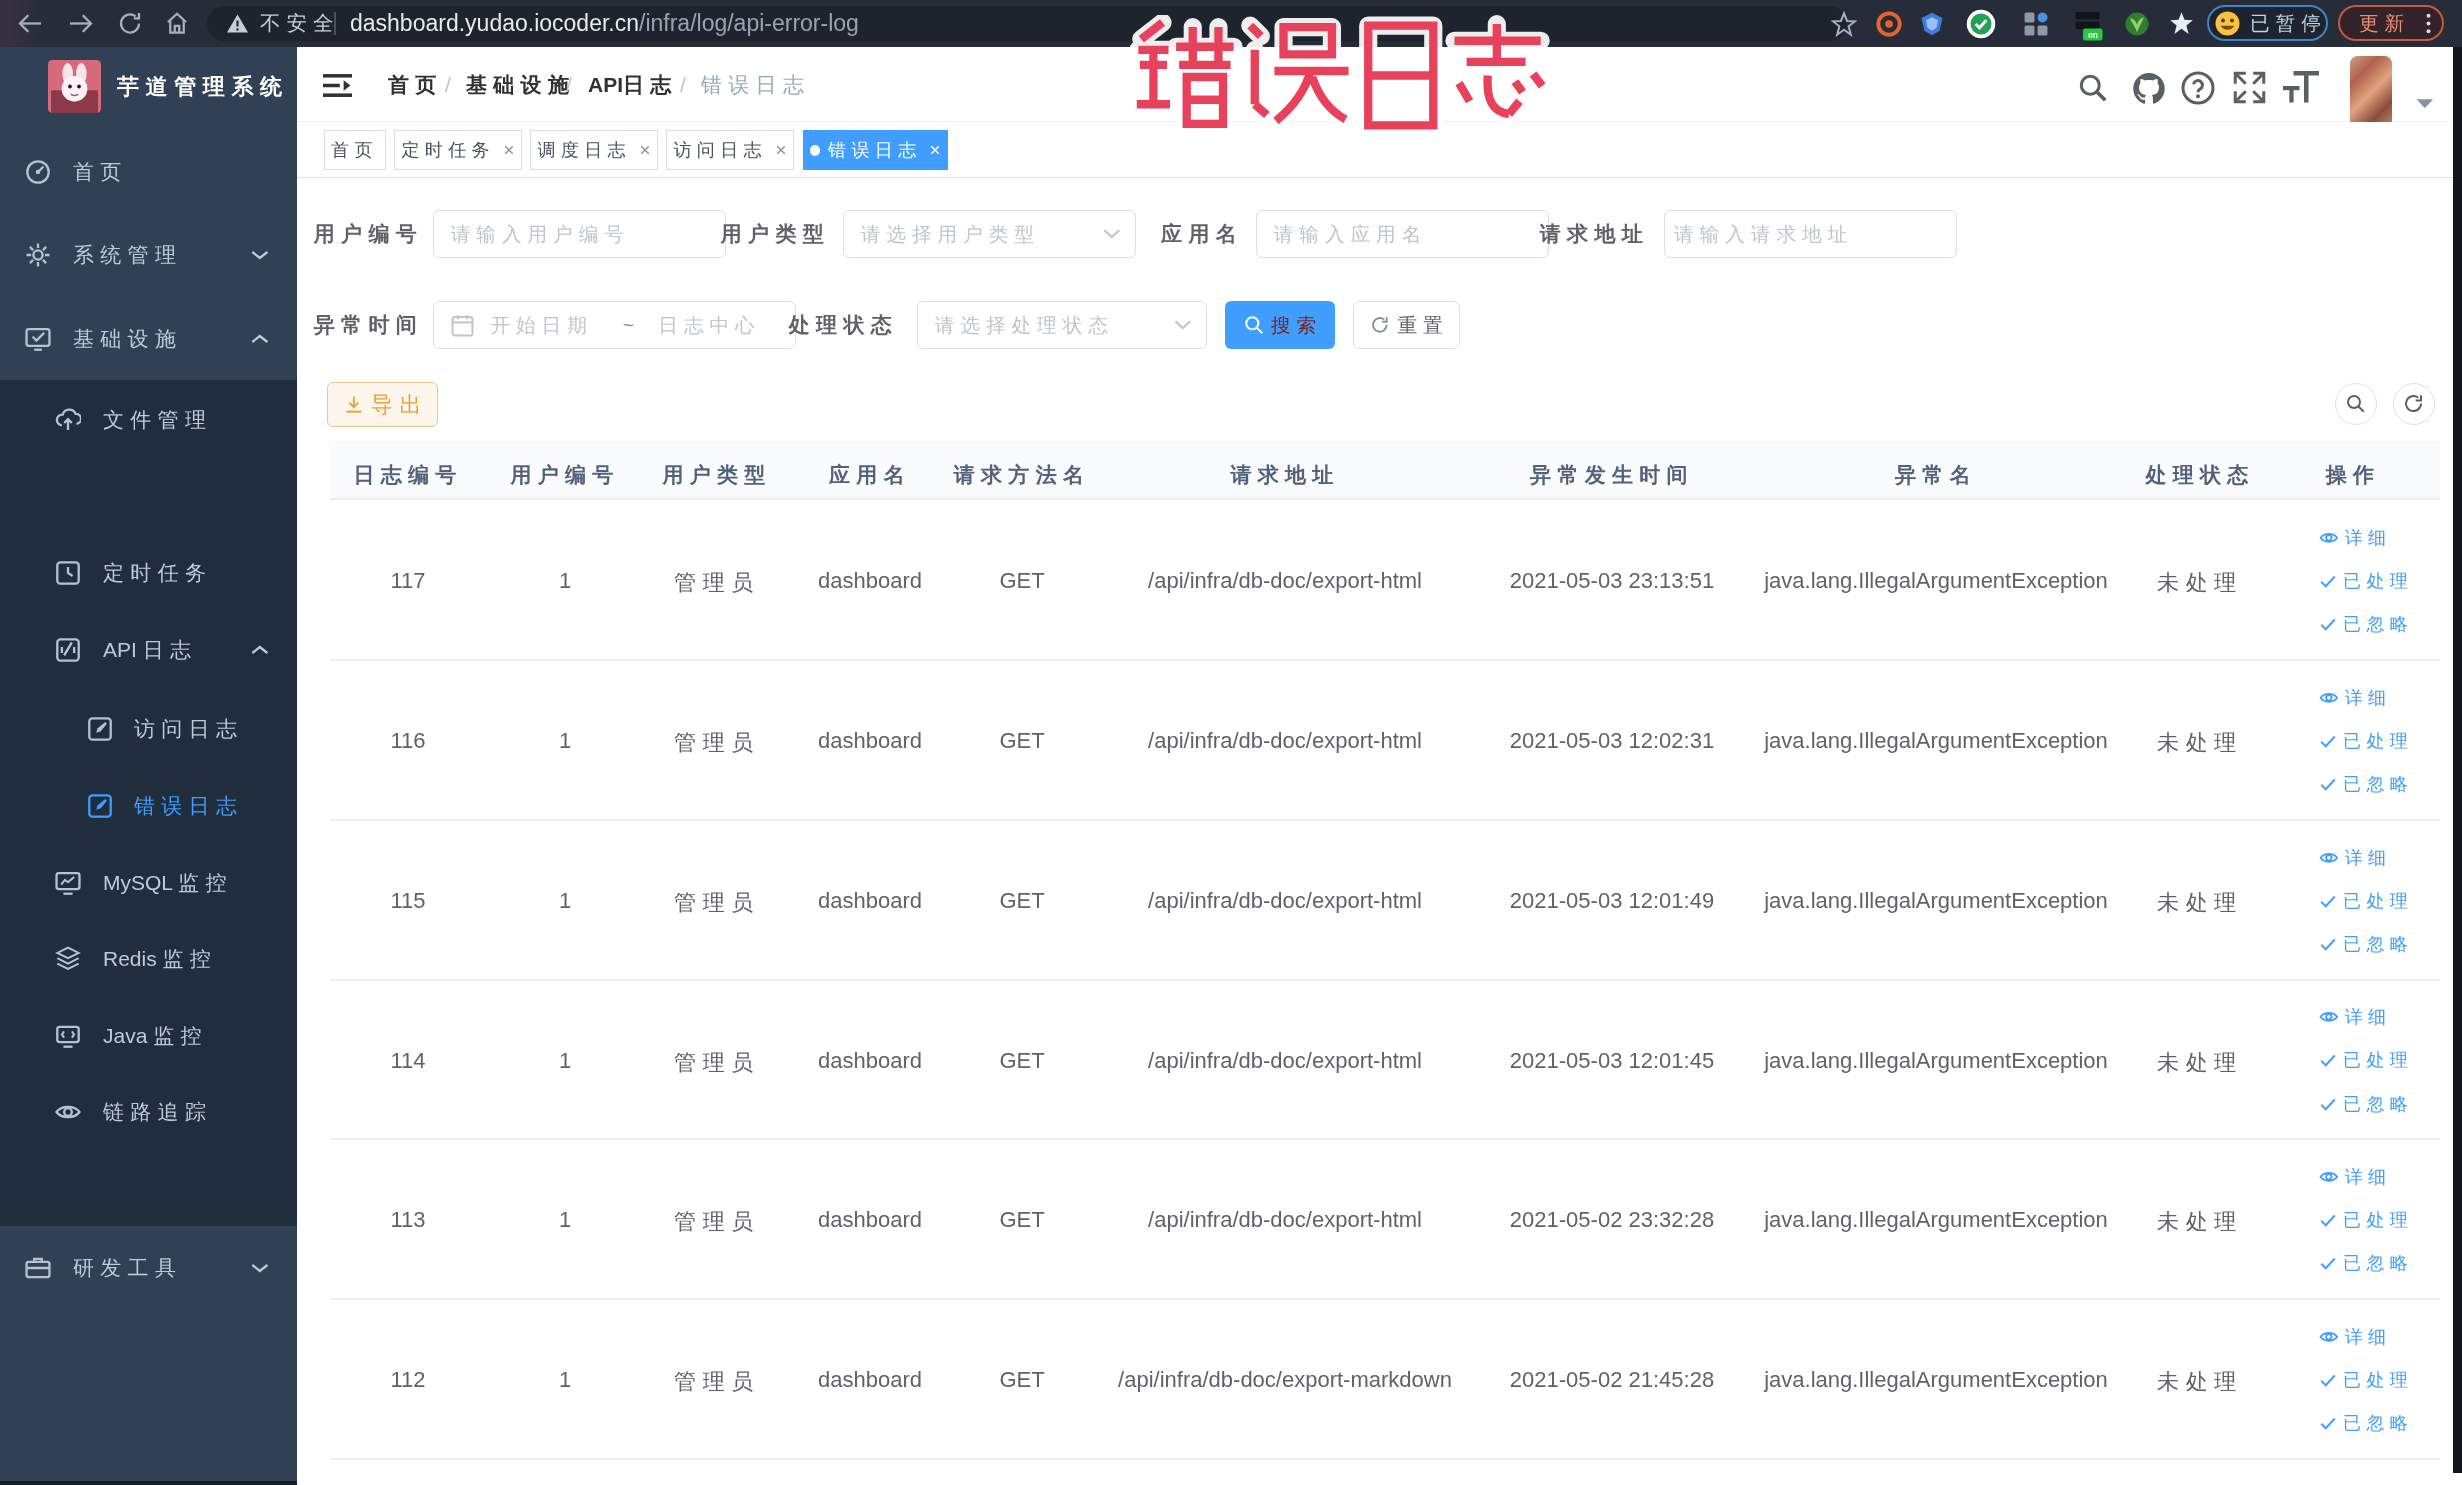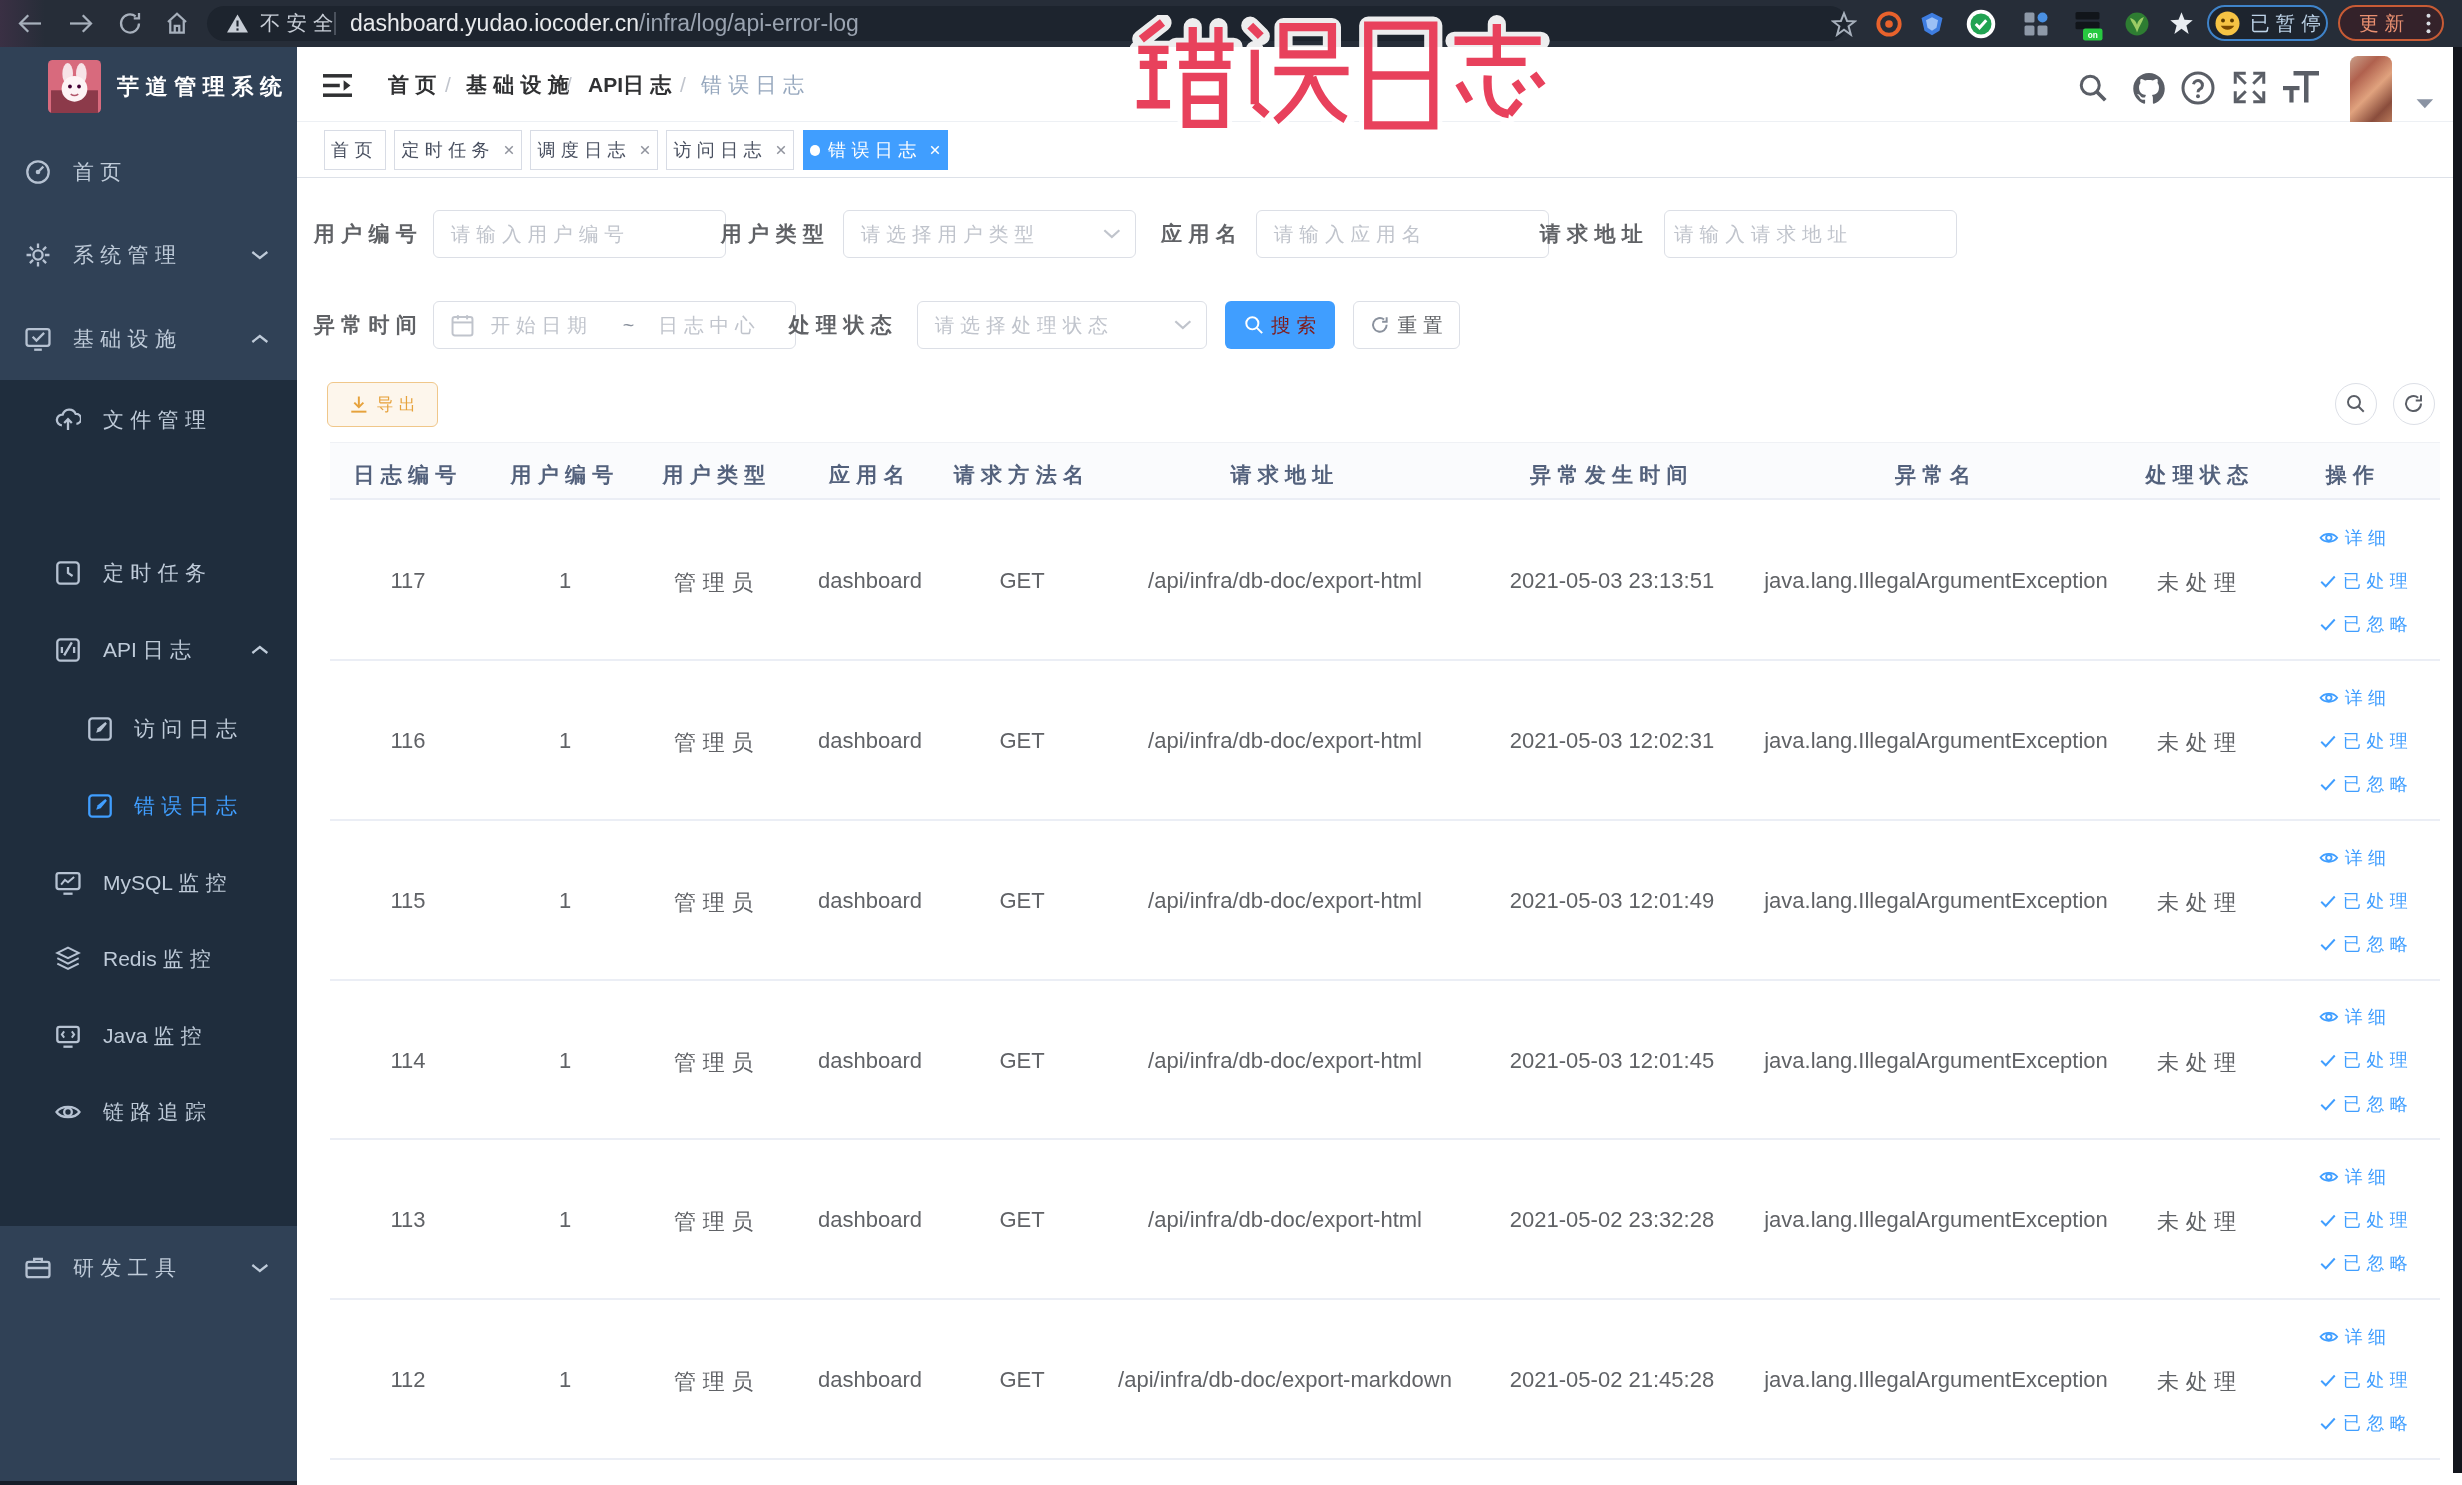--- a/index.html
+++ b/index.html
@@ -382,21 +382,21 @@
     <span class="zh" style="margin-right:-0.3em">搜索</span>
   </div>
 <div class="btn" style="left:1353px;top:301px;width:107px;background:#fff;border:1.5px solid #dcdfe6;color:#606266">
     <svg width="19.7" height="19.7" viewBox="0 0 26 26" style="margin-right:7.6px">
       <path d="M22 13 a9 9 0 1 1 -3.4-7" fill="none" stroke="#8a919d" stroke-width="2.6"></path>
       <path d="M22 3 L22 9 L16 9" fill="none" stroke="#8a919d" stroke-width="2.6"></path>
     </svg>
     <span class="zh" style="margin-right:-0.3em">重置</span>
   </div>
 
-<div class="btn" style="left:327px;top:382px;width:111px;height:45px;background:#fdf6ec;border:1.5px solid #f0c78a;color:#e6a23c;font-size:17px">
+<div class="btn" style="left:327px;top:382px;width:111px;height:45px;background:#fdf6ec;border:1.5px solid #f0c78a;color:#e6a23c;font-size:22px">
     <svg width="19.7" height="19.7" viewBox="0 0 26 26" style="margin-right:7.6px">
       <g stroke="#e6a23c" stroke-width="2.6" fill="none">
         <line x1="13" y1="2" x2="13" y2="16"></line>
         <path d="M7 10 L13 16 L19 10"></path>
         <line x1="3" y1="22" x2="23" y2="22"></line>
       </g>
     </svg>
     <span class="zh" style="margin-right:-0.3em">导出</span>
   </div>
 <div class="abs" style="left:2335px;top:383px;width:42px;height:42px;border:1.5px solid #dcdfe6;border-radius:50%"><svg width="21" height="21" viewBox="0 0 28 28" style="margin:9px">

